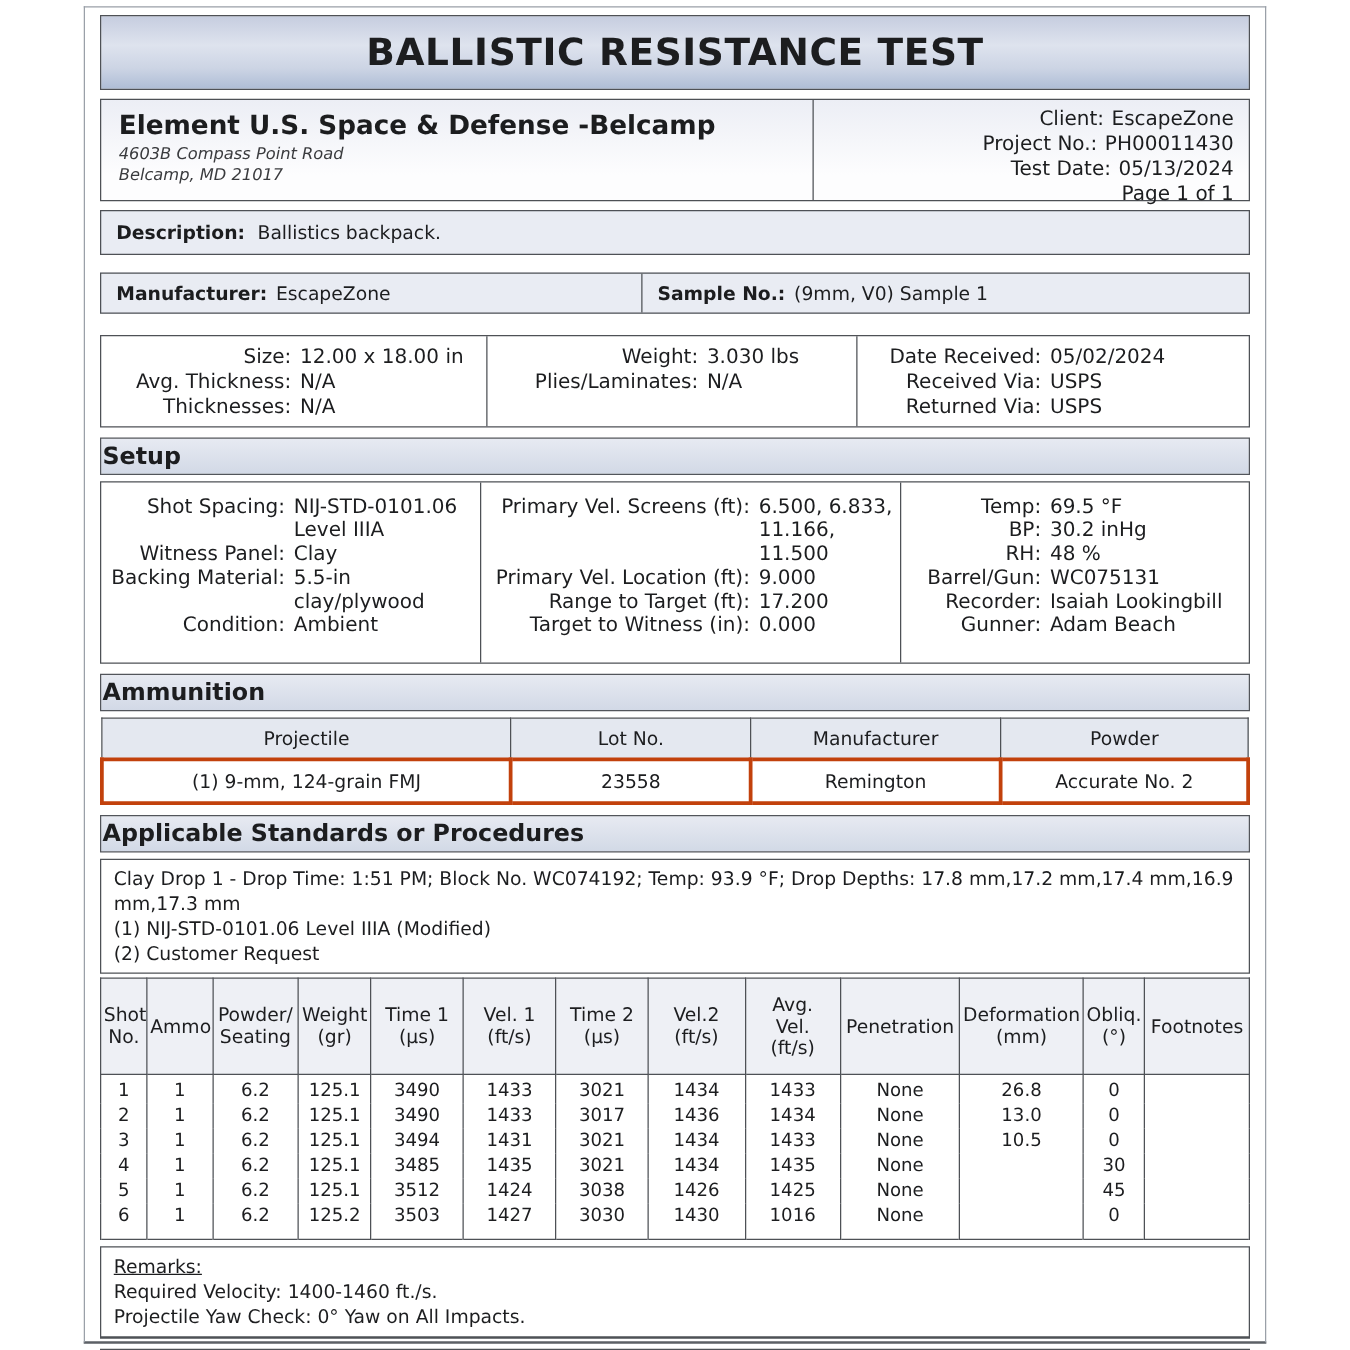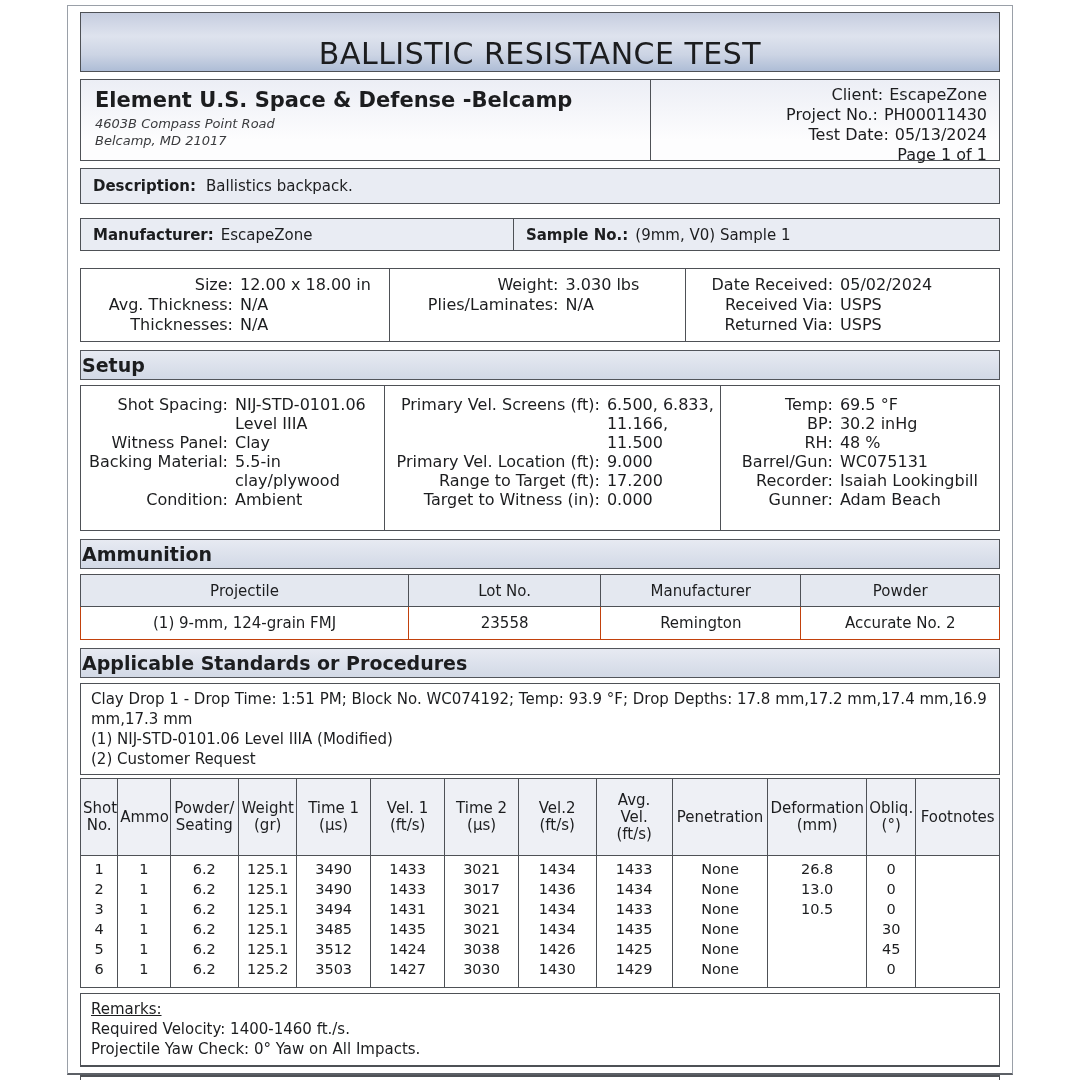--- a/index.html
+++ b/index.html
@@ -4,23 +4,23 @@
 <style>
   html,body{margin:0;padding:0;background:#ffffff;}
   body{width:1080px;height:1080px;overflow:hidden;position:relative;
        font-family:"DejaVu Sans","Liberation Sans",sans-serif;color:#1c1d1f;}
   .page{position:absolute;left:67px;top:5px;width:946px;height:1070px;
         box-sizing:border-box;border:1px solid #9aa0a8;border-bottom:2px solid #5c6066;
         background:#fff;padding:3px 12px;}
   .box{border:1px solid #4e5156;box-sizing:border-box;background:#fff;}
 
   
-  .titlebar{margin-top:3px;height:60px;display:flex;align-items:flex-end;justify-content:center;
+  .titlebar{margin-top:3px;height:60px;display:flex;align-items:center;justify-content:center;
     background:linear-gradient(180deg,#c6cddf 0%,#dee3ee 40%,#ccd4e4 72%,#aebdd6 100%);
-    font-size:30px;font-weight:normal;letter-spacing:.5px;}
+    font-size:30px;font-weight:bold;letter-spacing:.5px;}
 
   
   .hdr{margin-top:7px;display:flex;height:82px;
        background:linear-gradient(180deg,#eceef5 0%,#fdfdfe 75%);}
   .hdr-left{flex:1 1 62%;padding:6px 14px;box-sizing:border-box;}
   .hdr-right{flex:0 0 38%;border-left:1px solid #4e5156;box-sizing:border-box;
              padding:5px 12px;text-align:right;font-size:15px;line-height:19px;}
   .company{font-size:21px;font-weight:bold;margin-top:2px;}
   .addr{font-size:13px;font-style:italic;color:#3a3b3e;line-height:17px;margin-top:3px;}
 
@@ -63,21 +63,21 @@
   .setup-c2{flex:0 0 36.6%;--lw:218px;}
   .setup-c3{flex:1;--lw:115px;}
   .setup-col .kv{line-height:19px;}
 
   
   table{width:100%;border-collapse:collapse;table-layout:fixed;font-size:15px;}
   .dtable{border:1px solid #4e5156;}
   .dtable th{border:1px solid #4e5156;font-weight:normal;text-align:center;vertical-align:middle;
              white-space:pre-line;}
   .ammo-table th{background:#e4e8f0;height:29px;}
-  .ammo-table td{border:1px solid #c2410c;text-align:center;height:30px;background:#fff;}
+  .ammo-table td{border:3px solid #c2410c;text-align:center;height:30px;background:#fff;}
 
   .std-box{padding:5px 10px;font-size:15px;line-height:20px;min-height:84px;}
 
   .shot-table{margin-top:3px;}
   .shot-table th{background:#eef0f5;height:72px;padding:2px 2px;line-height:17px;}
   .shot-table tbody td{border-left:1px solid #4e5156;border-right:1px solid #4e5156;
       text-align:center;padding:1px 2px;line-height:18px;font-size:14.5px;}
   .shot-table tbody tr:first-child td{padding-top:4px;}
   .shot-table tbody tr:last-child td{padding-bottom:9px;}
 
@@ -405,21 +405,21 @@
         </tr>
         <tr>
           <td>6</td>
           <td>1</td>
           <td>6.2</td>
           <td>125.2</td>
           <td>3503</td>
           <td>1427</td>
           <td>3030</td>
           <td>1430</td>
-          <td>1429</td>
+          <td>1016</td>
           <td>None</td>
           <td></td>
           <td>0</td>
           <td></td>
         </tr>
       </tbody>
   </table>
 
   <div class="note-box box remarks">
     <div class="note-title">Remarks:</div>

